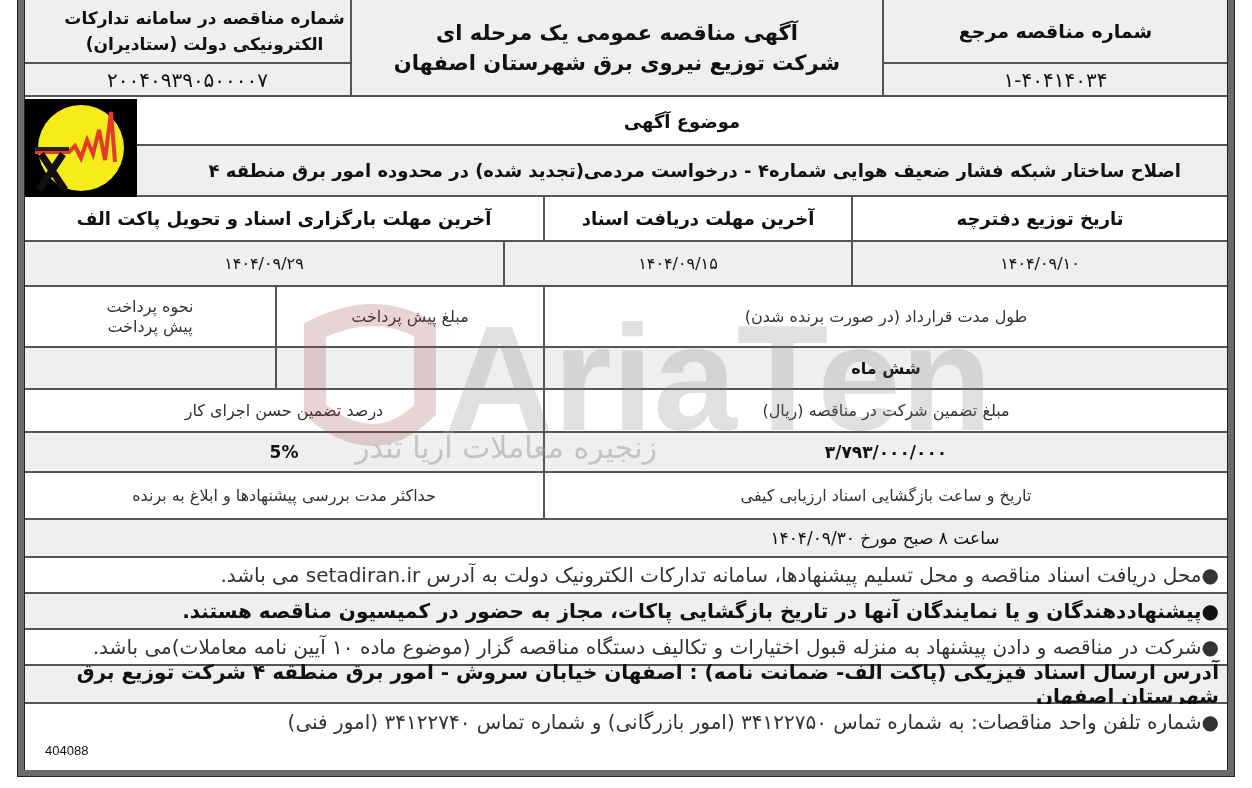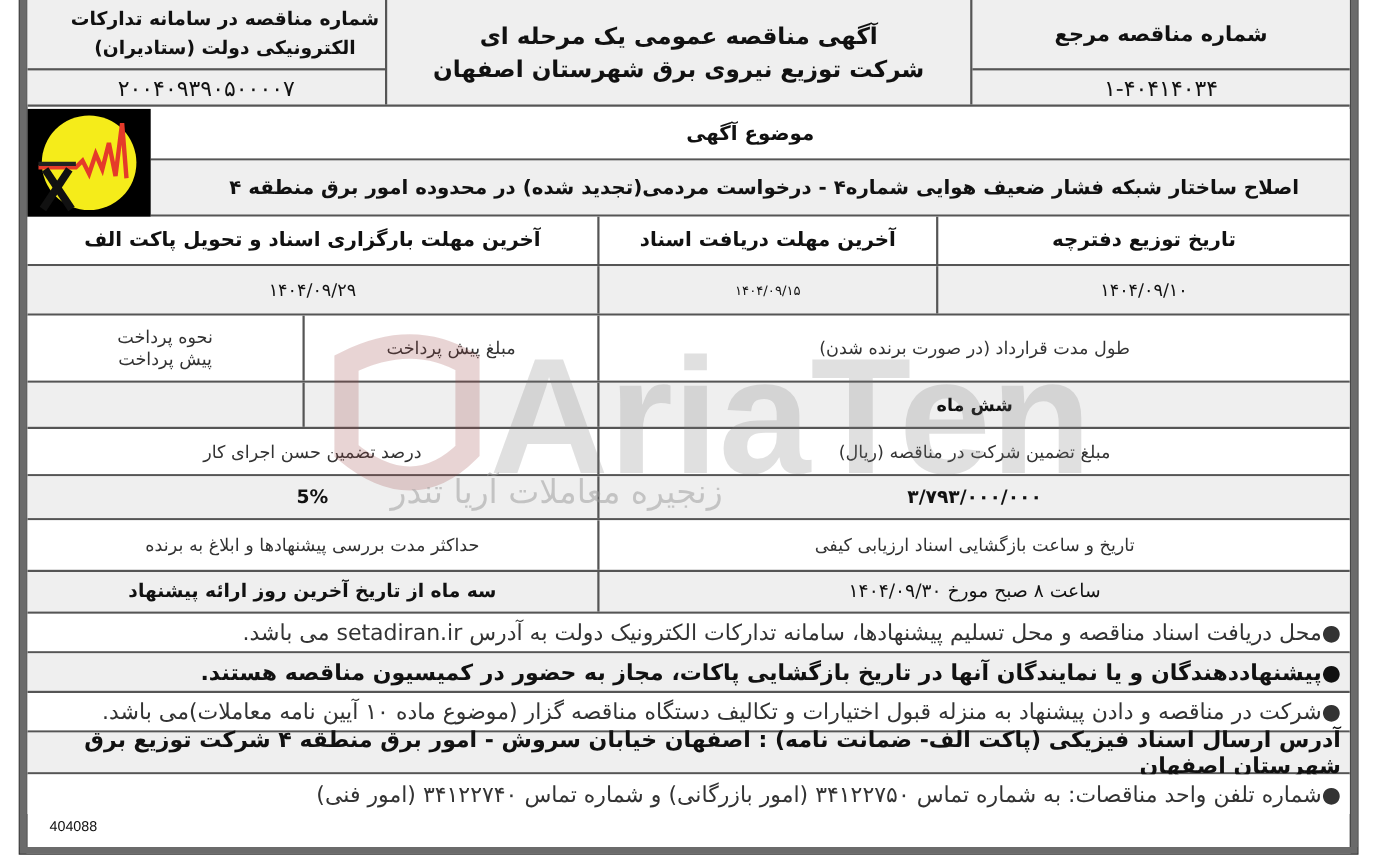--- a/index.html
+++ b/index.html
@@ -84,21 +84,21 @@
     </div>
 
     <div class="row white" style="top:197px; height:45px;">
       <div class="cell bold" style="width:376px; font-size:18px;">تاریخ توزیع دفترچه</div>
       <div class="cell bold" style="width:308px; font-size:18px;">آخرین مهلت دریافت اسناد</div>
       <div class="cell bold" style="flex:1; font-size:18px;">آخرین مهلت بارگزاری اسناد و تحویل پاکت الف</div>
     </div>
 
     <div class="row shade" style="top:242px; height:45px;">
       <div class="cell" style="width:376px; font-size:16px;">۱۴۰۴/۰۹/۱۰</div>
-      <div class="cell" style="width:308px; font-size:12px;">۱۴۰۴/۰۹/۱۵</div>
+      <div class="cell" style="width:348px; font-size:16px;">۱۴۰۴/۰۹/۱۵</div>
       <div class="cell" style="flex:1; font-size:16px;">۱۴۰۴/۰۹/۲۹</div>
     </div>
 
     <div class="row white" style="top:287px; height:61px;">
       <div class="cell light" style="width:684px; font-size:16px;">طول مدت قرارداد (در صورت برنده شدن)</div>
       <div class="cell light" style="width:268px; font-size:16px;">مبلغ پیش پرداخت</div>
       <div class="cell light" style="flex:1; flex-direction:column; font-size:16px; line-height:20px;">
         <span>نحوه پرداخت</span>
         <span>پیش پرداخت</span>
       </div>
@@ -120,21 +120,20 @@
       <div class="cell bold" style="flex:1; font-size:17px;">5%</div>
     </div>
 
     <div class="row white" style="top:473px; height:47px;">
       <div class="cell light" style="width:684px; font-size:16px;">تاریخ و ساعت بازگشایی اسناد ارزیابی کیفی</div>
       <div class="cell light" style="flex:1; font-size:16px;">حداکثر مدت بررسی پیشنهادها و ابلاغ به برنده</div>
     </div>
 
     <div class="row shade" style="top:520px; height:38px;">
       <div class="cell" style="width:684px; font-size:17px;">ساعت ۸ صبح مورخ ۱۴۰۴/۰۹/۳۰</div>
-      <div class="cell bold" style="flex:1; font-size:17px;">سه ماه از تاریخ آخرین روز ارائه پیشنهاد</div>
     </div>
 
     <div class="notes-row white light" style="top:558px; height:36px;">●محل دریافت اسناد مناقصه و محل تسلیم پیشنهادها، سامانه تدارکات الکترونیک دولت به آدرس setadiran.ir می باشد.</div>
     <div class="notes-row shade bold" style="top:594px; height:36px;">●پیشنهاددهندگان و یا نمایندگان آنها در تاریخ بازگشایی پاکات، مجاز به حضور در کمیسیون مناقصه هستند.</div>
     <div class="notes-row white light" style="top:630px; height:36px;">●شرکت در مناقصه و دادن پیشنهاد به منزله قبول اختیارات و تکالیف دستگاه مناقصه گزار (موضوع ماده ۱۰ آیین نامه معاملات)می باشد.</div>
     <div class="notes-row shade bold" style="top:666px; height:38px;">آدرس ارسال اسناد فیزیکی (پاکت الف- ضمانت نامه) : اصفهان خیابان سروش - امور برق منطقه ۴ شرکت توزیع برق شهرستان اصفهان</div>
     <div class="notes-row white light" style="top:704px; height:36px; border-bottom:none;">●شماره تلفن واحد مناقصات:  به شماره تماس ۳۴۱۲۲۷۵۰ (امور بازرگانی) و   شماره تماس ۳۴۱۲۲۷۴۰ (امور فنی)</div>
 
     <div class="code">404088</div>
 

